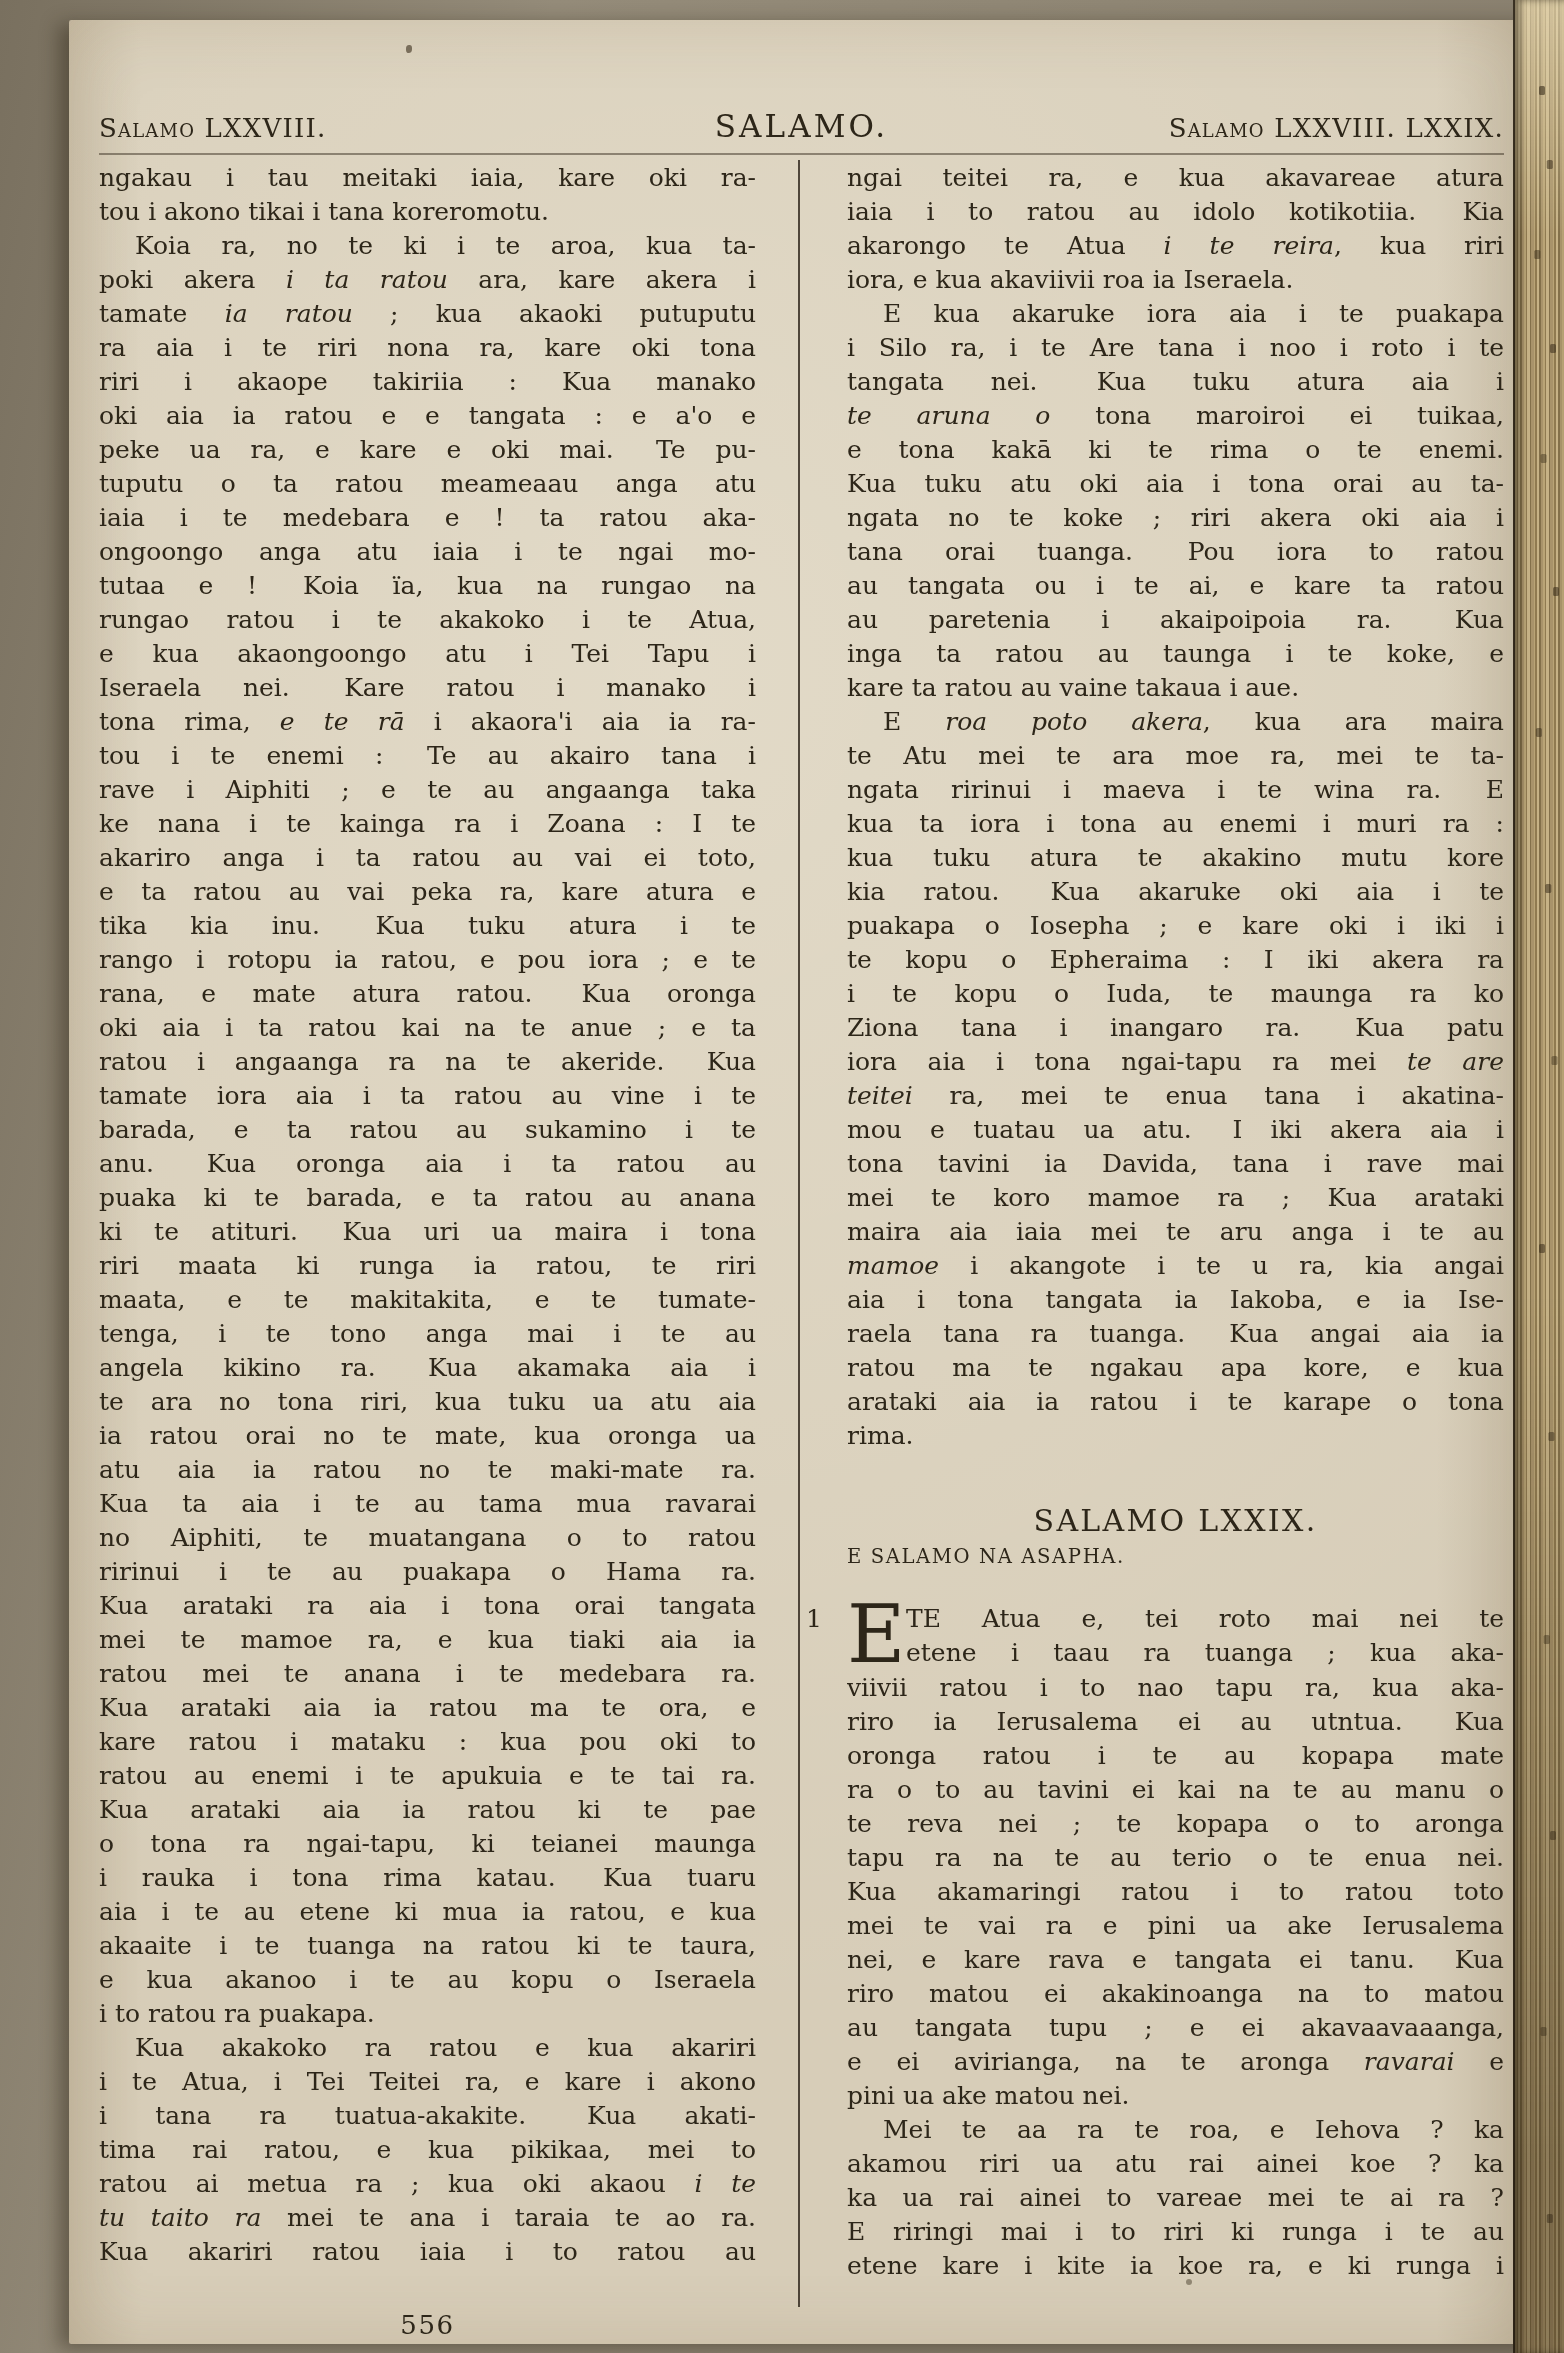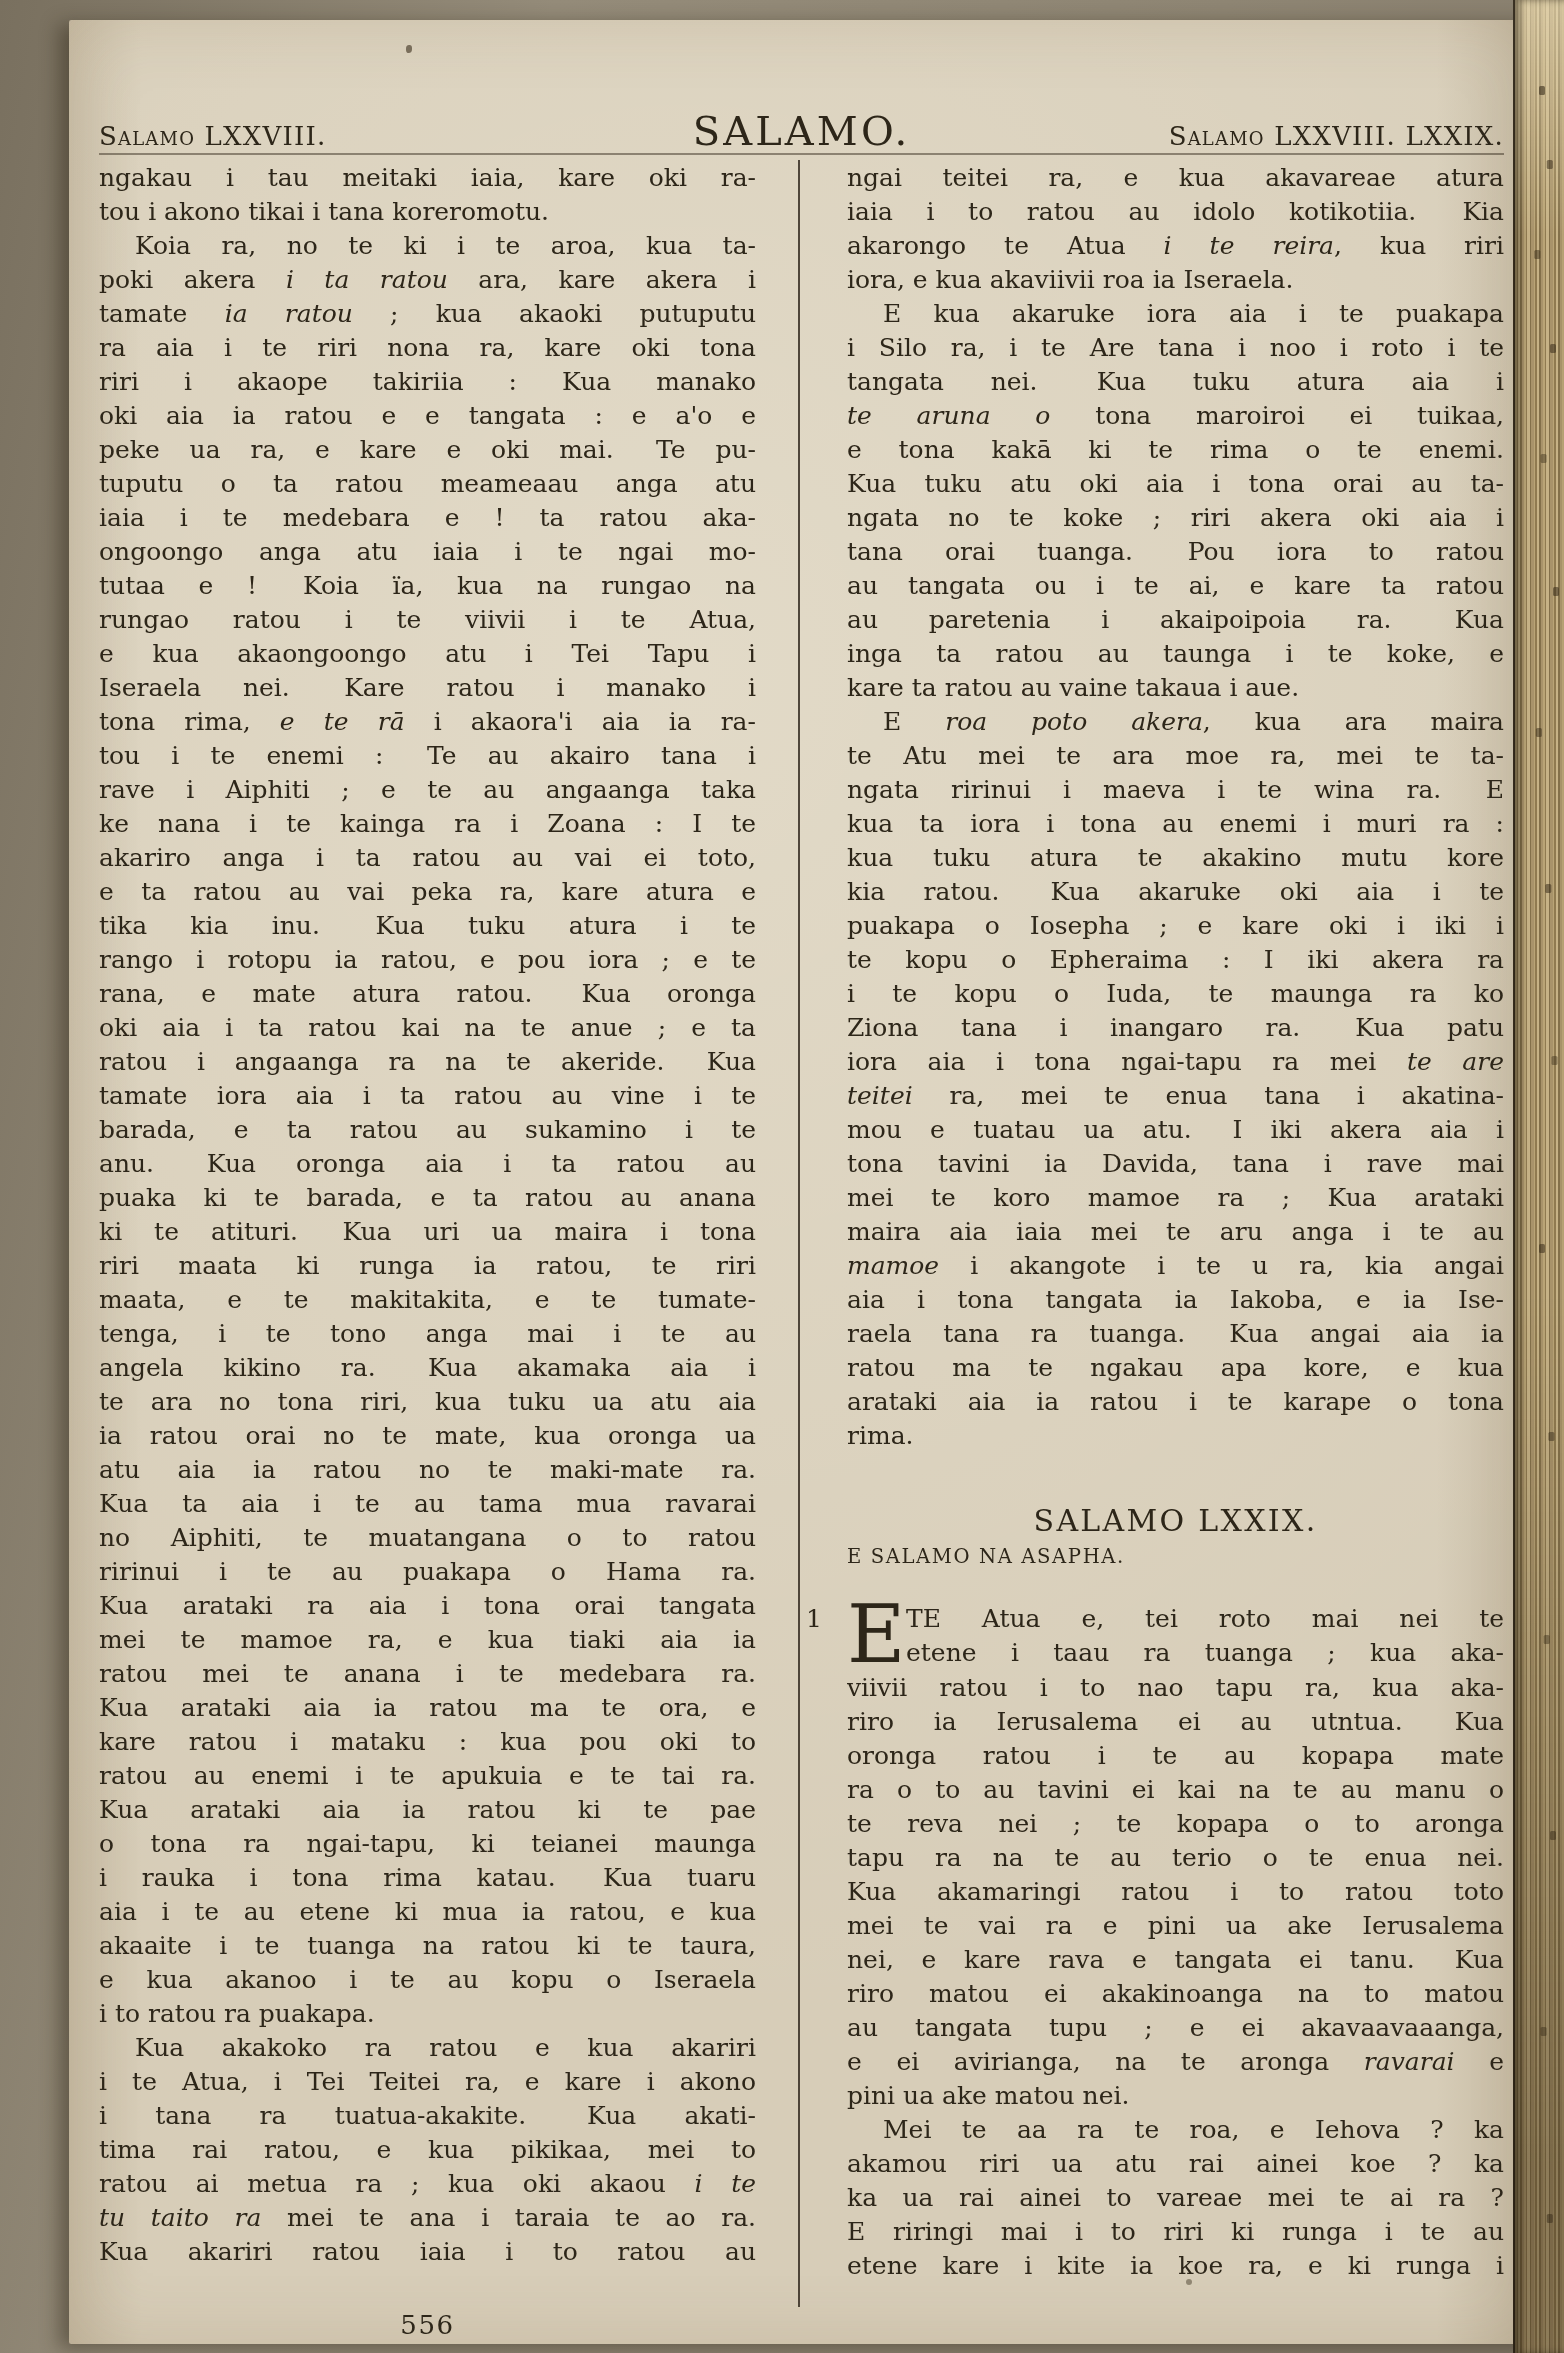--- a/index.html
+++ b/index.html
@@ -16,21 +16,21 @@
       linear-gradient(to right, rgba(110,90,55,0.14), rgba(0,0,0,0) 5%, rgba(0,0,0,0) 93%, rgba(110,90,55,0.22)),
       #d7cdb8;
     box-shadow: inset 0 0 70px rgba(120,95,55,0.18), -9.4px 4.7px 19px rgba(45,36,20,0.45);
     border-radius:2.3px;
     margin-left:24px;
   }
   .header{position:absolute;top:88px;left:30px;width:1405px;display:flex;align-items:baseline;}
   .h-side{flex:1 1 0;font-size:26px;font-variant:small-caps;letter-spacing:1.2px;}
   .h-left{text-align:left;}
   .h-right{text-align:right;}
-  .h-center{flex:0 0 auto;font-size:40px;letter-spacing:3.1px;text-align:center;}
+  .h-center{flex:0 0 auto;font-size:31px;letter-spacing:3.1px;text-align:center;}
   .header-rule{position:absolute;top:133px;left:30px;width:1405px;height:1.6px;background:rgba(58,48,34,0.5);}
 
   .text-area{position:absolute;top:141px;left:30px;width:1405px;height:2185px;font-size:25px;}
   .col{position:absolute;top:0;width:657px;}
   .col-left{left:0;}
   .col-right{left:748px;}
   .divider{position:absolute;left:699px;top:-1.6px;width:2px;height:2147px;background:rgba(42,34,24,0.8);}
 
   .line{position:relative;height:34px;line-height:34px;text-align:justify;text-align-last:justify;overflow:hidden;}
   .line.end{text-align-last:left;}
@@ -90,21 +90,21 @@
         <div class="line"><span class="ltext"><span>poki akera </span><span class="it">i ta ratou</span><span> ara, kare akera i</span></span></div>
         <div class="line"><span class="ltext"><span>tamate </span><span class="it">ia ratou</span><span> ; kua akaoki putuputu</span></span></div>
         <div class="line"><span class="ltext"><span>ra aia i te riri nona ra, kare oki tona</span></span></div>
         <div class="line"><span class="ltext"><span>riri i akaope takiriia : Kua manako</span></span></div>
         <div class="line"><span class="ltext"><span>oki aia ia ratou e e tangata : e a'o e</span></span></div>
         <div class="line"><span class="ltext"><span>peke ua ra, e kare e oki mai.  Te pu-</span></span></div>
         <div class="line"><span class="ltext"><span>tuputu o ta ratou meameaau anga atu</span></span></div>
         <div class="line"><span class="ltext"><span>iaia i te medebara e ! ta ratou aka-</span></span></div>
         <div class="line"><span class="ltext"><span>ongoongo anga atu iaia i te ngai mo-</span></span></div>
         <div class="line"><span class="ltext"><span>tutaa e !  Koia ïa, kua na rungao na</span></span></div>
-        <div class="line"><span class="ltext"><span>rungao ratou i te viivii i te Atua,</span></span></div>
+        <div class="line"><span class="ltext"><span>rungao ratou i te akakoko i te Atua,</span></span></div>
         <div class="line"><span class="ltext"><span>e kua akaongoongo atu i Tei Tapu i</span></span></div>
         <div class="line"><span class="ltext"><span>Iseraela nei.  Kare ratou i manako i</span></span></div>
         <div class="line"><span class="ltext"><span>tona rima, </span><span class="it">e te rā</span><span> i akaora'i aia ia ra-</span></span></div>
         <div class="line"><span class="ltext"><span>tou i te enemi :  Te au akairo tana i</span></span></div>
         <div class="line"><span class="ltext"><span>rave i Aiphiti ; e te au angaanga taka</span></span></div>
         <div class="line"><span class="ltext"><span>ke nana i te kainga ra i Zoana : I te</span></span></div>
         <div class="line"><span class="ltext"><span>akariro anga i ta ratou au vai ei toto,</span></span></div>
         <div class="line"><span class="ltext"><span>e ta ratou au vai peka ra, kare atura e</span></span></div>
         <div class="line"><span class="ltext"><span>tika kia inu.  Kua tuku atura i te</span></span></div>
         <div class="line"><span class="ltext"><span>rango i rotopu ia ratou, e pou iora ; e te</span></span></div>

